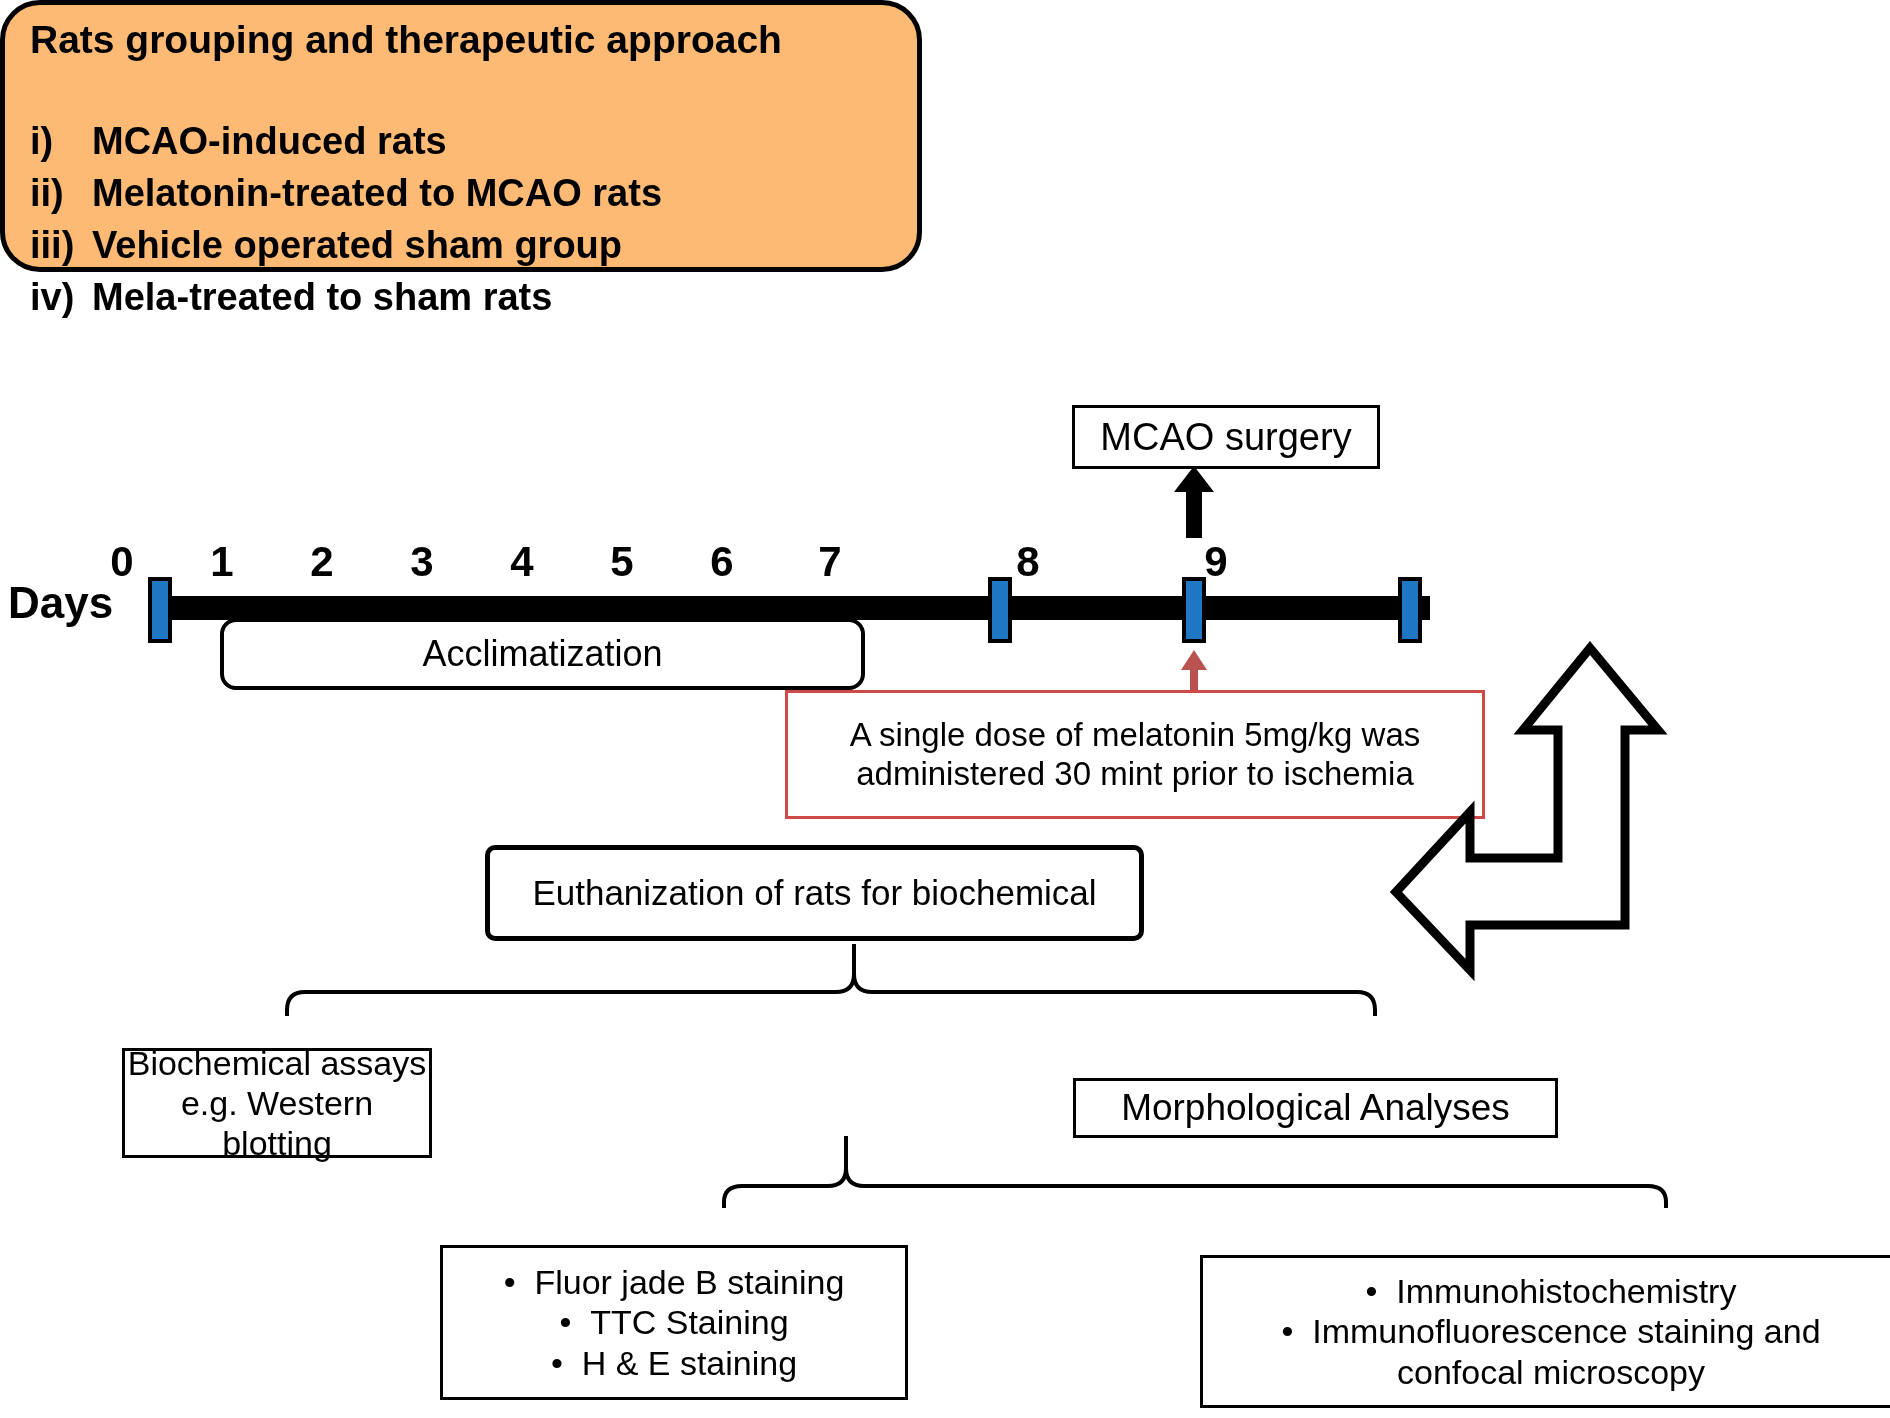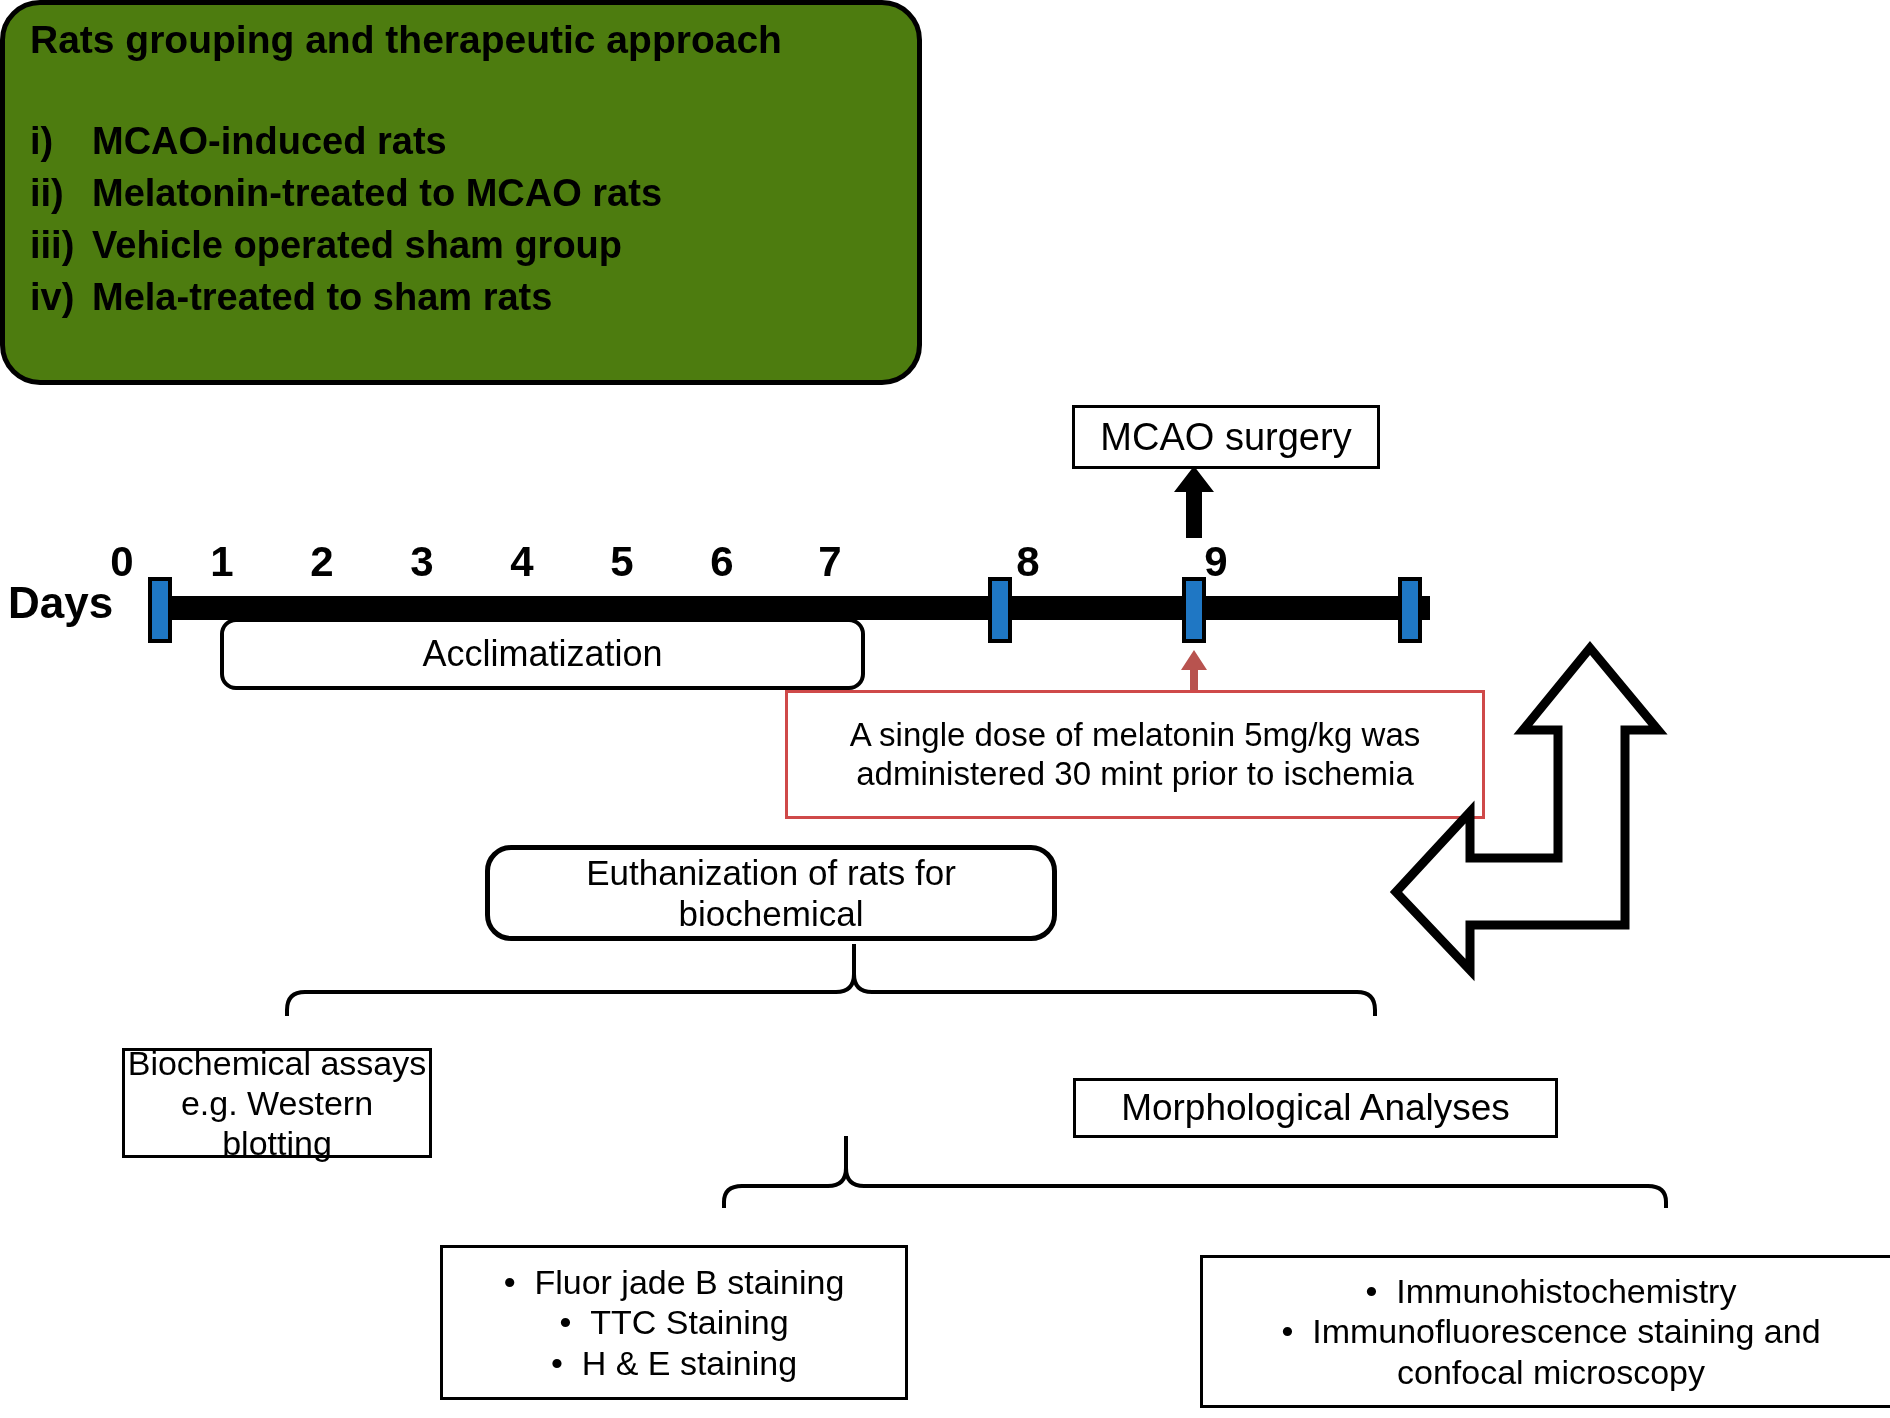--- a/index.html
+++ b/index.html
@@ -7,22 +7,22 @@
        font-family:"Liberation Sans",sans-serif;color:#000;}
   .abs{position:absolute;}
   .box{position:absolute;background:#fff;border:3px solid #000;box-sizing:border-box;
        display:flex;align-items:center;justify-content:center;text-align:center;
        font-weight:normal;line-height:1.18;}
   .rbox{border-radius:34px;border-width:5px;}
   .redbox{border:3px solid #cf4949;}
   .lbl{position:absolute;font-weight:bold;}
 
   
-  #grouping-box{left:635px;top:2px;width:922px;height:385px;
-      border:5px solid #000;border-radius:40px;background:#4d7c0f;box-sizing:border-box;}
+  #grouping-box{left:635px;top:2px;width:922px;height:272px;
+      border:5px solid #000;border-radius:40px;background:#fdba74;box-sizing:border-box;}
   #grouping-title{position:absolute;left:30px;top:18px;font-size:39px;font-weight:bold;}
   .group-item{position:absolute;font-size:38px;font-weight:bold;white-space:nowrap;}
   .group-num{position:absolute;width:62px;text-align:left;}
   .group-text{position:absolute;left:62px;white-space:nowrap;}
 
   
   #mcao-surgery-box{left:1072px;top:405px;width:308px;height:64px;font-size:38px;}
   #mcao-arrow{left:1174px;top:466px;width:40px;height:72px;}
 
   
@@ -36,22 +36,22 @@
   
   #acclimatization-box{left:220px;top:618px;width:645px;height:72px;font-size:36px;
         border-radius:16px;border-width:4px;}
 
   
   #melatonin-arrow{left:1176px;top:650px;width:36px;height:52px;}
   #melatonin-box{left:785px;top:690px;width:700px;height:129px;font-size:33px;
         padding:0 10px;color:#000;}
 
   
-  #euthanization-box{left:485px;top:845px;width:572px;height:96px;font-size:35px;
-        border-radius:26px;border-width:5px;}
+  #euthanization-box{left:485px;top:845px;width:659px;height:96px;font-size:35px;
+        border-radius:10px;border-width:5px;}
 
   
   #biochem-box{left:122px;top:1048px;width:310px;height:110px;font-size:34px;justify-content:flex-end;}
   #morph-box{left:1073px;top:1078px;width:485px;height:60px;font-size:37px;}
   #ttc-box{left:440px;top:1245px;width:468px;height:155px;font-size:34px;}
   #immuno-box{left:1178px;top:1255px;width:702px;height:153px;font-size:34px;margin-left:22px;}
 
   svg{position:absolute;overflow:visible;}
 </style>
 </head>

